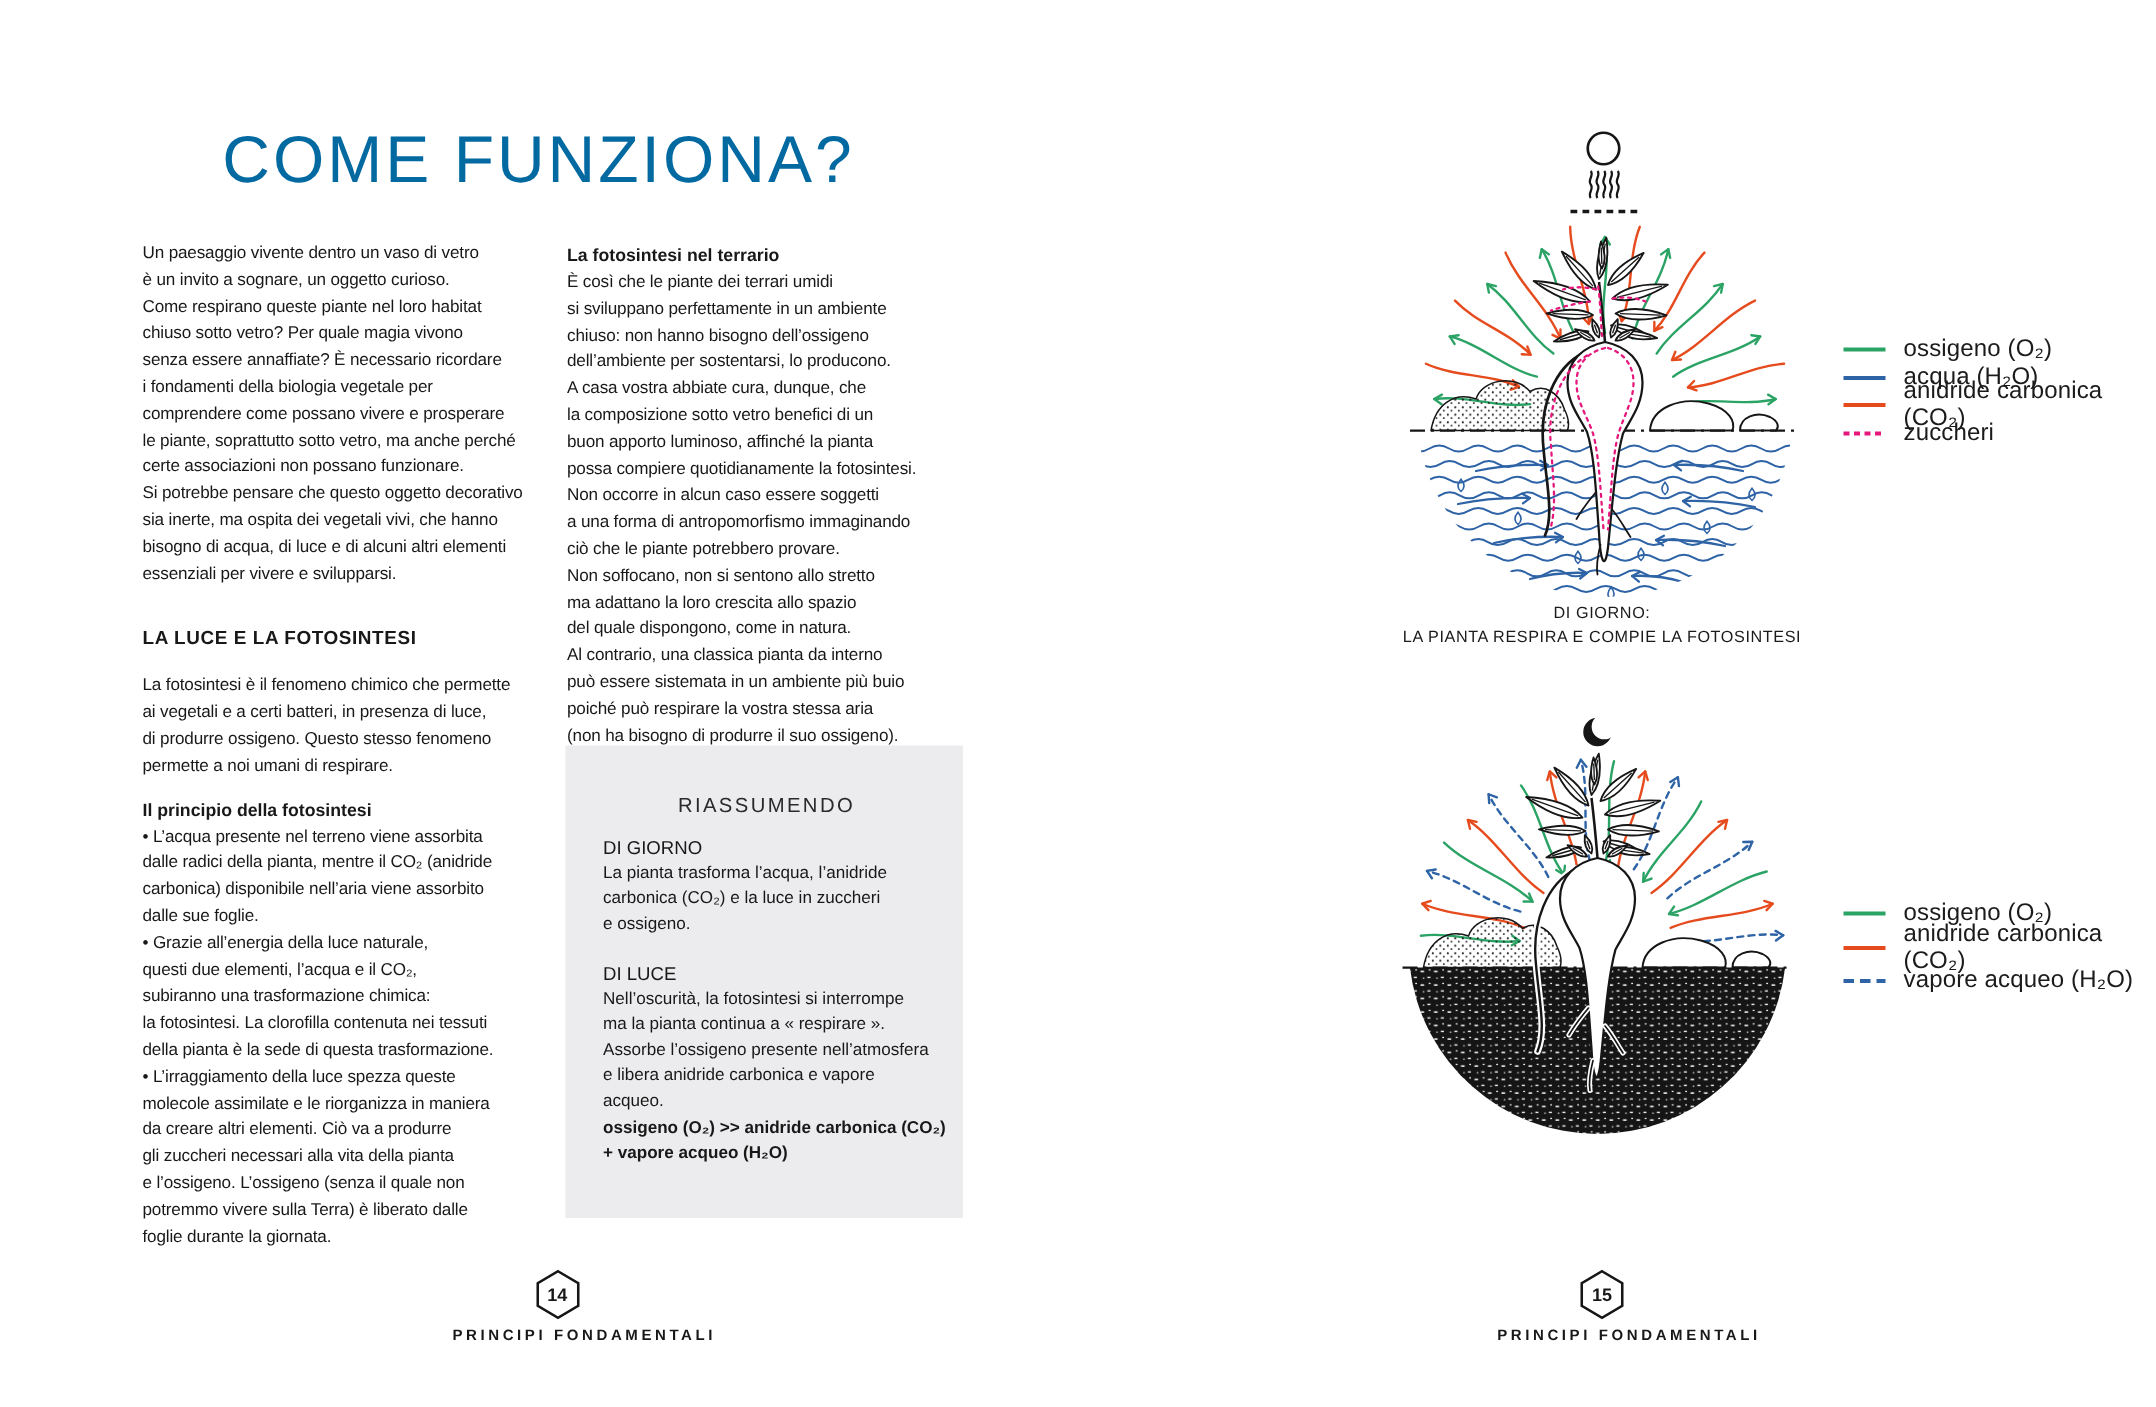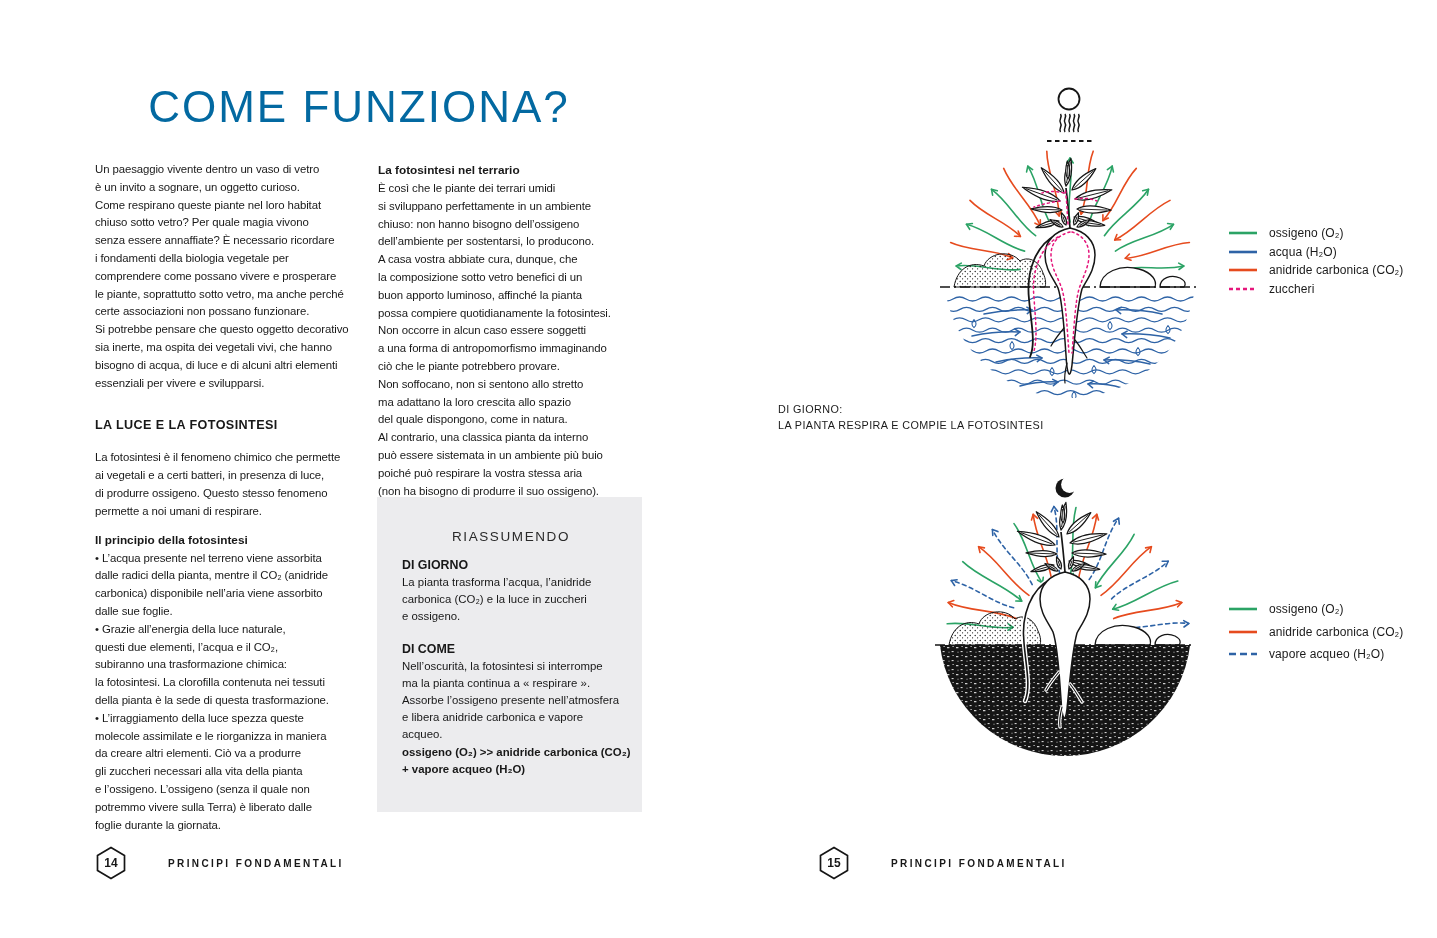--- a/index.html
+++ b/index.html
@@ -30,42 +30,42 @@
   .col2-heading{font-size:11.8px;font-weight:bold;line-height:19px;margin:0;}
 
   .summary-box{
     position:absolute;left:377px;top:497px;width:265px;height:315px;
     background:#ececee;box-sizing:border-box;padding:16px 8px 14px 25px;
   }
   .summary-title{
     font-size:13.5px;font-weight:300;letter-spacing:1.6px;text-align:center;
     margin:16px 14px 12px 0;color:#2a2a2a;
   }
-  .box-heading{font-size:12.4px;font-weight:bold;margin:0;line-height:18px;}
+  .box-heading{font-size:12.4px;font-weight:normal;margin:0;line-height:18px;}
   .box-text{font-size:11.4px;line-height:17.2px;white-space:pre-line;margin:0;}
   .box-formula{font-size:11.4px;font-weight:bold;line-height:17.2px;white-space:pre-line;margin:0;}
   .box-gap{height:14px;}
 
   .illus{position:absolute;}
   .legend{position:absolute;}
   .legend-row{display:flex;align-items:center;}
   .legend-day .legend-row{height:18.5px;}
   .legend-night .legend-row{height:22.5px;}
   .legend-swatch{flex:0 0 auto;margin-right:11px;display:block;}
-  .legend-label{font-size:12px;letter-spacing:0.1px;color:#1b1b1b;}
+  .legend-label{font-size:16px;letter-spacing:0.1px;color:#1b1b1b;}
 
   .caption{
-    position:absolute;left:60px;width:580px;
+    position:absolute;left:60px;width:580px;text-align:center;
     font-size:10.8px;letter-spacing:0.4px;line-height:15.5px;white-space:pre-line;color:#1b1b1b;
   }
   .caption-day{top:402px;}
   .caption-night{top:778px;}
 
   .page-footer{
-    position:absolute;top:846px;display:flex;flex-direction:row;align-items:center;gap:5px;
+    position:absolute;top:846px;display:flex;flex-direction:column;align-items:center;gap:5px;
   }
   .page-footer.left{left:95px;width:553px;}
   .page-footer.right{left:100px;width:500px;}
   .page-badge{position:relative;width:32px;height:34px;}
   .page-badge svg{position:absolute;left:0;top:0;}
   .page-badge span{
     position:absolute;left:0;top:0;width:32px;height:34px;display:flex;align-items:center;justify-content:center;
     font-size:12px;font-weight:bold;
   }
   .footer-label{font-size:10px;font-weight:bold;letter-spacing:2.4px;padding-left:36px;}
@@ -136,21 +136,21 @@
 (non ha bisogno di produrre il suo ossigeno).</p>
   </div>
 
   <aside class="summary-box">
     <h3 class="summary-title">RIASSUMENDO</h3>
     <h4 class="box-heading">DI GIORNO</h4>
     <p class="box-text">La pianta trasforma l’acqua, l’anidride
 carbonica (CO₂) e la luce in zuccheri
 e ossigeno.</p>
     <div class="box-gap"></div>
-    <h4 class="box-heading">DI COME</h4>
+    <h4 class="box-heading">DI LUCE</h4>
     <p class="box-text">Nell’oscurità, la fotosintesi si interrompe
 ma la pianta continua a « respirare ».
 Assorbe l’ossigeno presente nell’atmosfera
 e libera anidride carbonica e vapore
 acqueo.</p>
     <p class="box-formula">ossigeno (O₂) &gt;&gt; anidride carbonica (CO₂)
 + vapore acqueo (H₂O)</p>
   </aside>
 
   <footer class="page-footer left">

